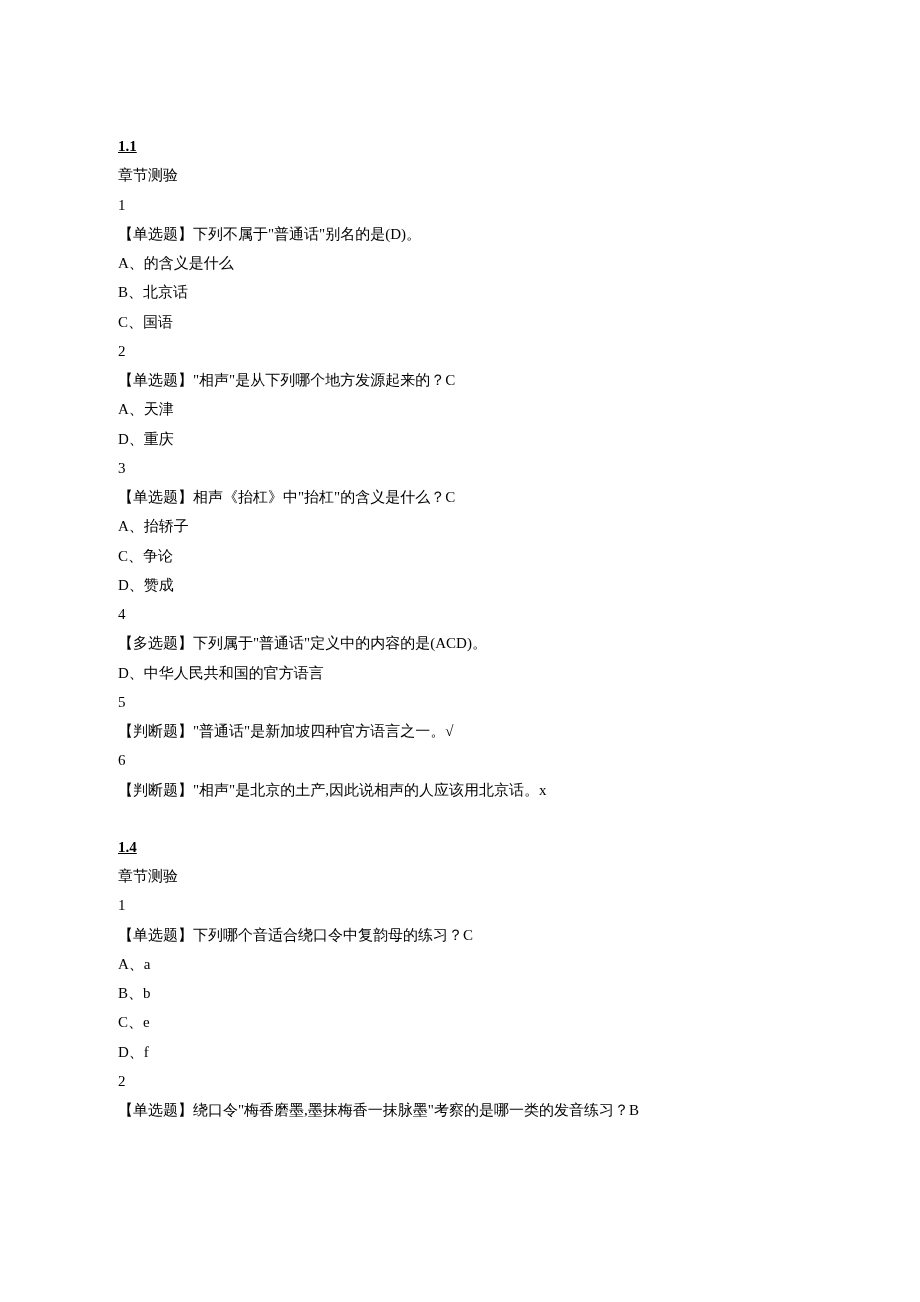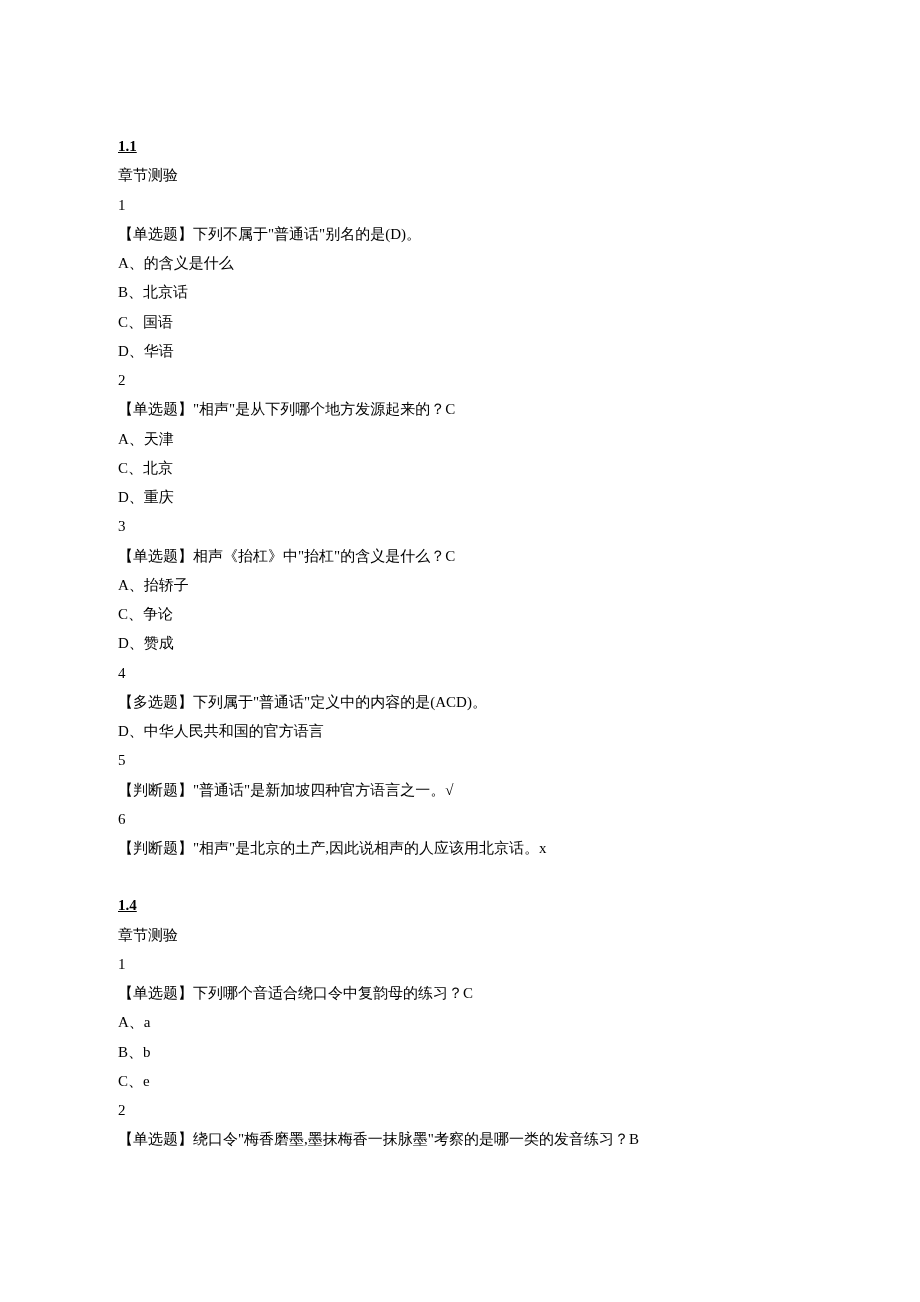--- a/index.html
+++ b/index.html
@@ -22,25 +22,23 @@
 <body>
 
 <div class="content" id="doc">
     <span class="line bold">1.1</span>
     <span class="line">章节测验</span>
     <span class="line">1</span>
     <span class="line">【单选题】下列不属于"普通话"别名的是(D)。</span>
     <span class="line">A、的含义是什么</span>
     <span class="line">B、北京话</span>
     <span class="line">C、国语</span>
-    <span class="line">D、华语</span>
     <span class="line">2</span>
     <span class="line">【单选题】"相声"是从下列哪个地方发源起来的？C</span>
     <span class="line">A、天津</span>
-    <span class="line">C、北京</span>
     <span class="line">D、重庆</span>
     <span class="line">3</span>
     <span class="line">【单选题】相声《抬杠》中"抬杠"的含义是什么？C</span>
     <span class="line">A、抬轿子</span>
     <span class="line">C、争论</span>
     <span class="line">D、赞成</span>
     <span class="line">4</span>
     <span class="line">【多选题】下列属于"普通话"定义中的内容的是(ACD)。</span>
     <span class="line">D、中华人民共和国的官方语言</span>
     <span class="line">5</span>
@@ -48,15 +46,16 @@
     <span class="line">6</span>
     <span class="line">【判断题】"相声"是北京的土产,因此说相声的人应该用北京话。x</span>
     <div class="spacer"></div>
     <span class="line bold">1.4</span>
     <span class="line">章节测验</span>
     <span class="line">1</span>
     <span class="line">【单选题】下列哪个音适合绕口令中复韵母的练习？C</span>
     <span class="line">A、a</span>
     <span class="line">B、b</span>
     <span class="line">C、e</span>
+    <span class="line">D、f</span>
     <span class="line">2</span>
     <span class="line">【单选题】绕口令"梅香磨墨,墨抹梅香一抹脉墨"考察的是哪一类的发音练习？B</span>
   </div>
 
 </body></html>

